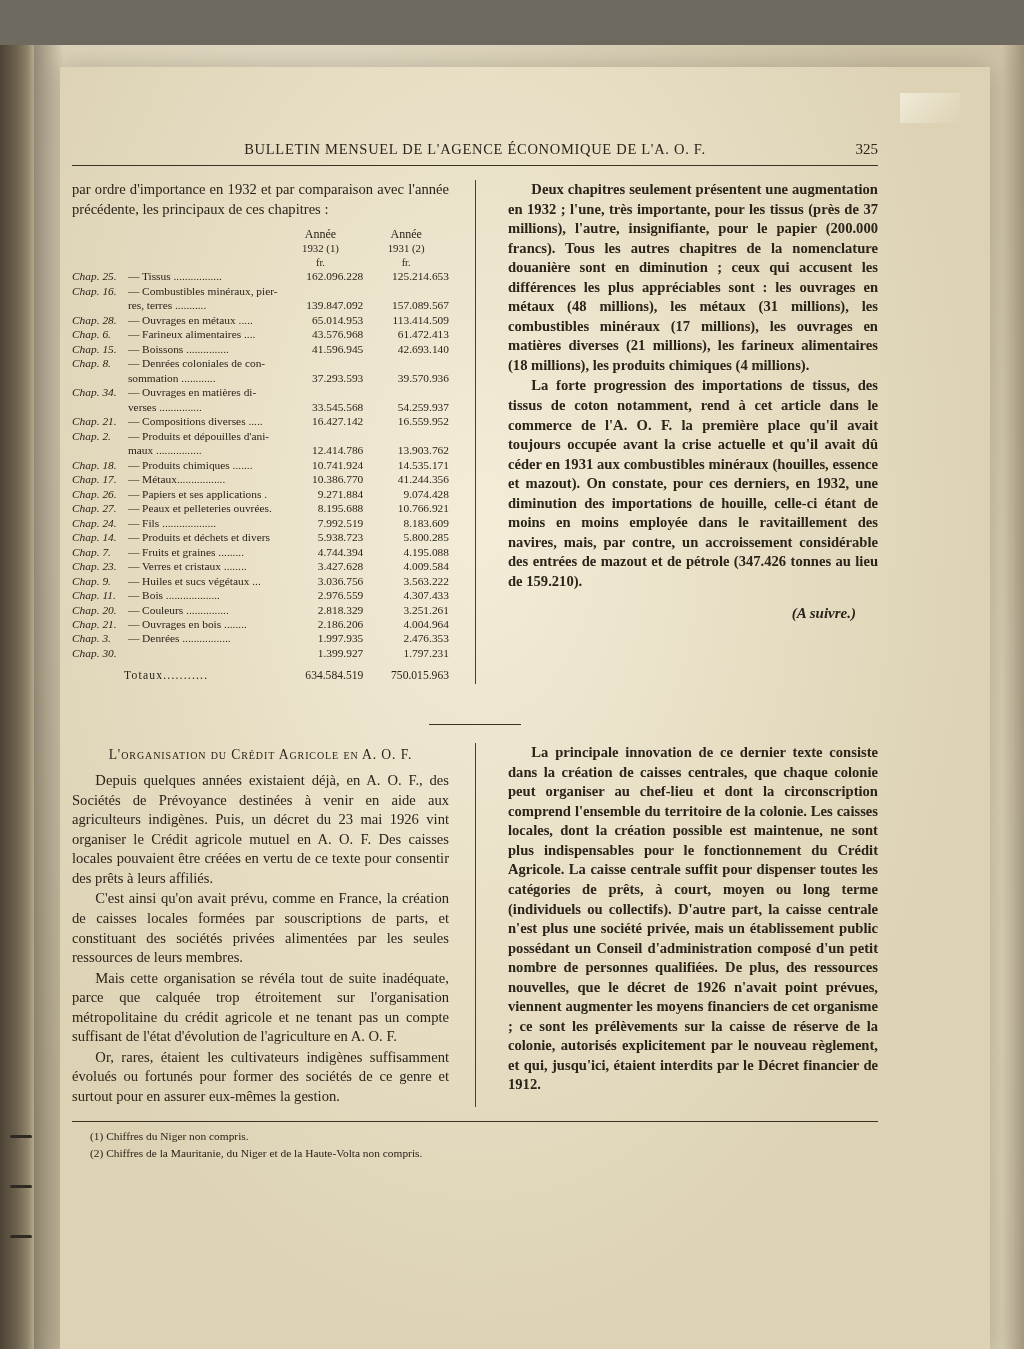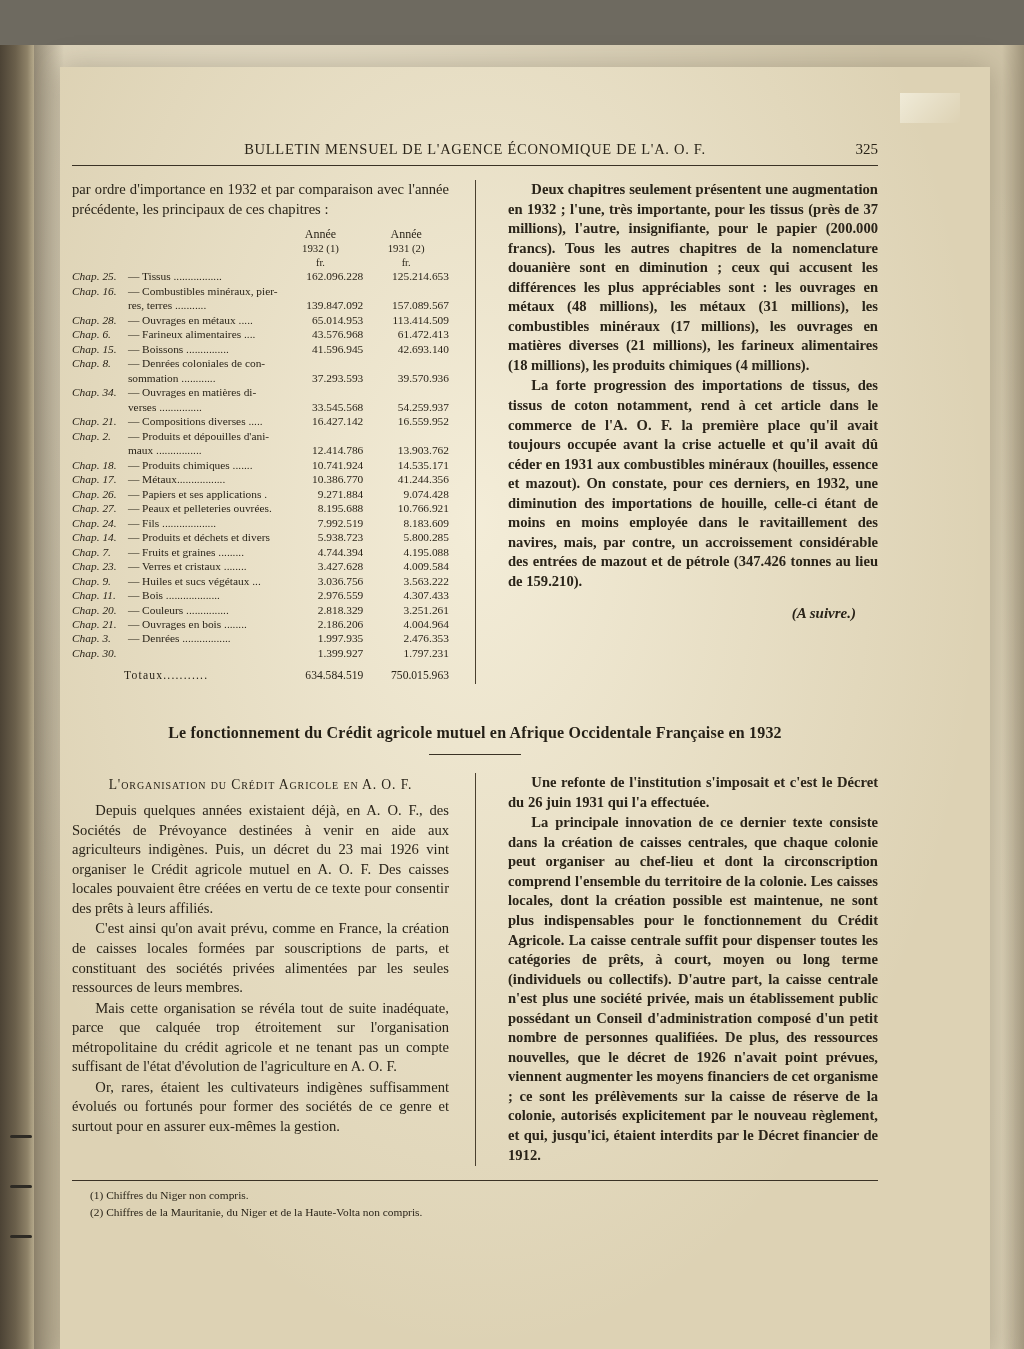--- a/index.html
+++ b/index.html
@@ -411,34 +411,32 @@
       </div>
 
       <div class="col col-right">
         <p class="body">Deux chapitres seulement présentent une augmentation en 1932 ; l'une, très importante, pour les tissus (près de 37 millions), l'autre, insignifiante, pour le papier (200.000 francs). Tous les autres chapitres de la nomenclature douanière sont en diminution ; ceux qui accusent les différences les plus appréciables sont : les ouvrages en métaux (48 millions), les métaux (31 millions), les combustibles minéraux (17 millions), les ouvrages en matières diverses (21 millions), les farineux alimentaires (18 millions), les produits chimiques (4 millions).</p>
         <p class="body">La forte progression des importations de tissus, des tissus de coton notamment, rend à cet article dans le commerce de l'A. O. F. la première place qu'il avait toujours occupée avant la crise actuelle et qu'il avait dû céder en 1931 aux combustibles minéraux (houilles, essence et mazout). On constate, pour ces derniers, en 1932, une diminution des importations de houille, celle-ci étant de moins en moins employée dans le ravitaillement des navires, mais, par contre, un accroissement considérable des entrées de mazout et de pétrole (347.426 tonnes au lieu de 159.210).</p>
         <div class="a-suivre">(A suivre.)</div>
       </div>
     </div>
 
     <div class="section-head">
-      <div class="t">Le fonctionnement du Crédit agricole mutuel en Afrique Occidentale Française en 1932</div>
       <hr class="short-rule">
     </div>
 
     <div class="cols">
       <div class="col col-left">
         <div class="subhead">L'organisation du Crédit Agricole en A. O. F.</div>
         <p class="body">Depuis quelques années existaient déjà, en A. O. F., des Sociétés de Prévoyance destinées à venir en aide aux agriculteurs indigènes. Puis, un décret du 23 mai 1926 vint organiser le Crédit agricole mutuel en A. O. F. Des caisses locales pouvaient être créées en vertu de ce texte pour consentir des prêts à leurs affiliés.</p>
         <p class="body">C'est ainsi qu'on avait prévu, comme en France, la création de caisses locales formées par souscriptions de parts, et constituant des sociétés privées alimentées par les seules ressources de leurs membres.</p>
         <p class="body">Mais cette organisation se révéla tout de suite inadéquate, parce que calquée trop étroitement sur l'organisation métropolitaine du crédit agricole et ne tenant pas un compte suffisant de l'état d'évolution de l'agriculture en A. O. F.</p>
         <p class="body">Or, rares, étaient les cultivateurs indigènes suffisamment évolués ou fortunés pour former des sociétés de ce genre et surtout pour en assurer eux-mêmes la gestion.</p>
       </div>
       <div class="col col-right">
-        <p class="body">Une refonte de l'institution s'imposait et c'est le Décret du 26 juin 1931 qui l'a effectuée.</p>
         <p class="body">La principale innovation de ce dernier texte consiste dans la création de caisses centrales, que chaque colonie peut organiser au chef-lieu et dont la circonscription comprend l'ensemble du territoire de la colonie. Les caisses locales, dont la création possible est maintenue, ne sont plus indispensables pour le fonctionnement du Crédit Agricole. La caisse centrale suffit pour dispenser toutes les catégories de prêts, à court, moyen ou long terme (individuels ou collectifs). D'autre part, la caisse centrale n'est plus une société privée, mais un établissement public possédant un Conseil d'administration composé d'un petit nombre de personnes qualifiées. De plus, des ressources nouvelles, que le décret de 1926 n'avait point prévues, viennent augmenter les moyens financiers de cet organisme ; ce sont les prélèvements sur la caisse de réserve de la colonie, autorisés explicitement par le nouveau règlement, et qui, jusqu'ici, étaient interdits par le Décret financier de 1912.</p>
       </div>
     </div>
 
     <hr class="foot-rule">
     <div class="footnote">(1) Chiffres du Niger non compris.</div>
     <div class="footnote">(2) Chiffres de la Mauritanie, du Niger et de la Haute-Volta non compris.</div>
   </div>
 
   <div class="source">Source numba.verses.fr / CIRAD</div>

